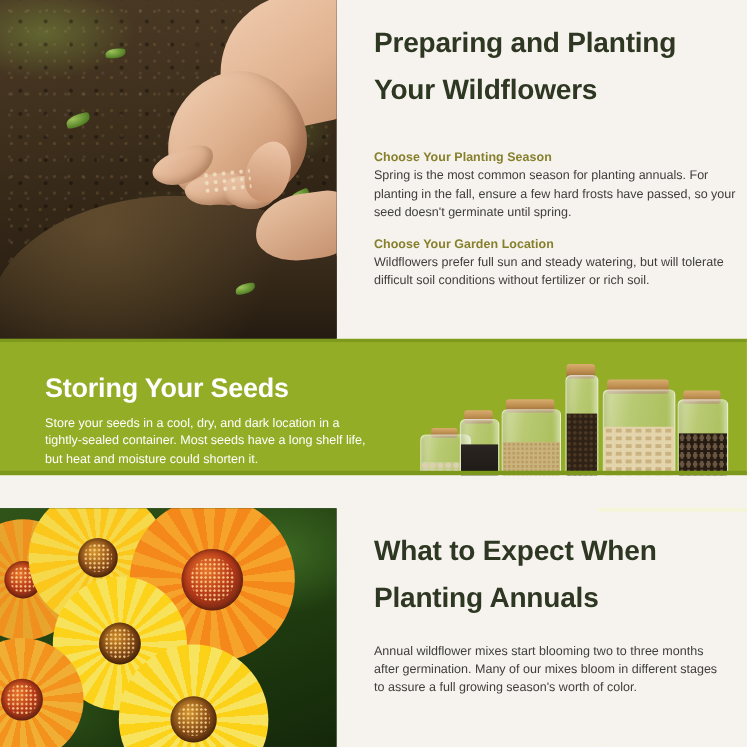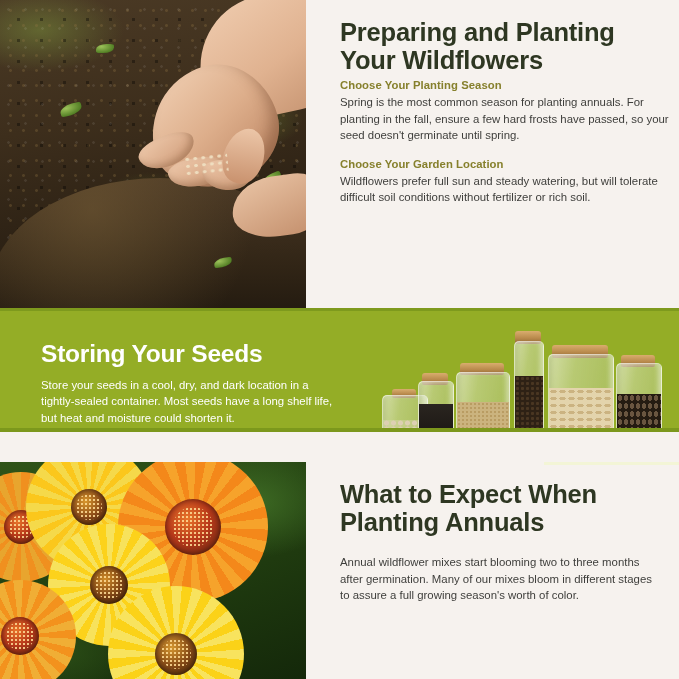--- a/index.html
+++ b/index.html
@@ -43,21 +43,21 @@
   .text-top {
     position: absolute;
     left: 340px; top: 0;
     width: 330px; height: 308px;
   }
 
   h1.big-title {
     margin: 0;
     color: #2e3722;
     font-size: 25.5px;
-    line-height: 28px;
+    line-height: 43px;
     font-weight: bold;
     letter-spacing: -0.2px;
   }
   .sub-head {
     color: #86802c;
     font-size: 11.3px;
     font-weight: bold;
     line-height: 16px;
     margin: 0 0 1px 0;
     letter-spacing: 0.05px;
@@ -294,21 +294,21 @@
         <div class="fingerC"></div>
         <div class="thumb"></div>
         <div class="seeds-in-hand"></div>
       </div>
       <div class="hand2"></div>
     </div>
 
     <div class="text-top">
       <h1 class="big-title" style="margin-top:18px;">Preparing and Planting Your Wildflowers</h1>
 
-      <div class="blk" style="margin-top:3px;">
+      <div class="blk" style="margin-top:31px;">
         <p class="sub-head">Choose Your Planting Season</p>
         <p class="body-copy">Spring is the most common season for planting annuals. For planting in the fall, ensure a few hard frosts have passed, so your seed doesn't germinate until spring.</p>
       </div>
 
       <div class="blk">
         <p class="sub-head">Choose Your Garden Location</p>
         <p class="body-copy">Wildflowers prefer full sun and steady watering, but will tolerate difficult soil conditions without fertilizer or rich soil.</p>
       </div>
 
     </div>

